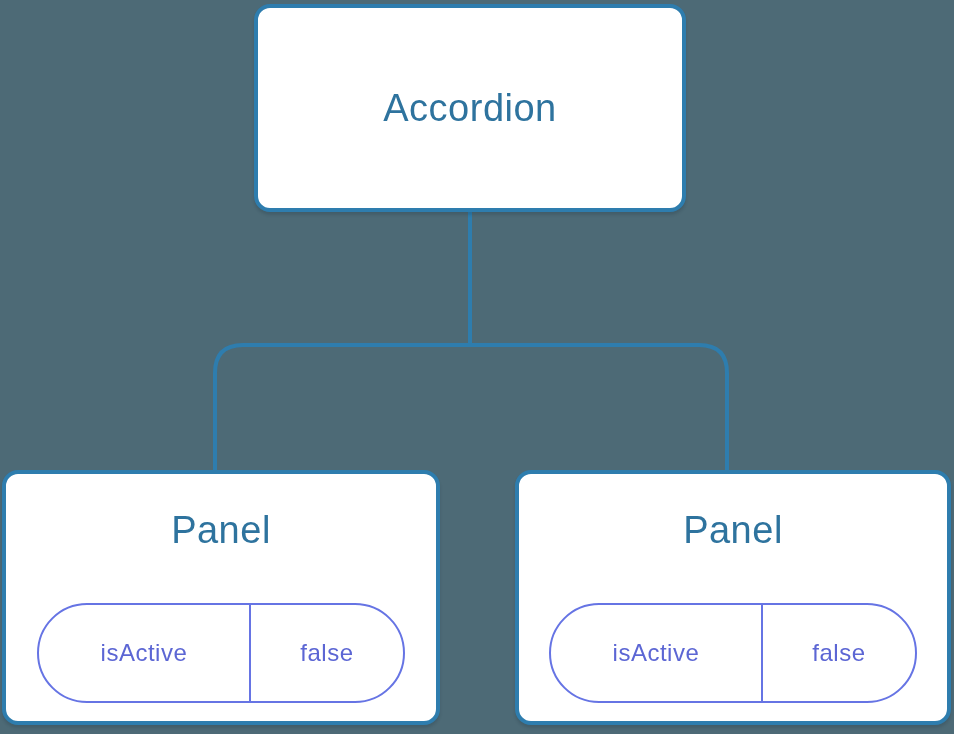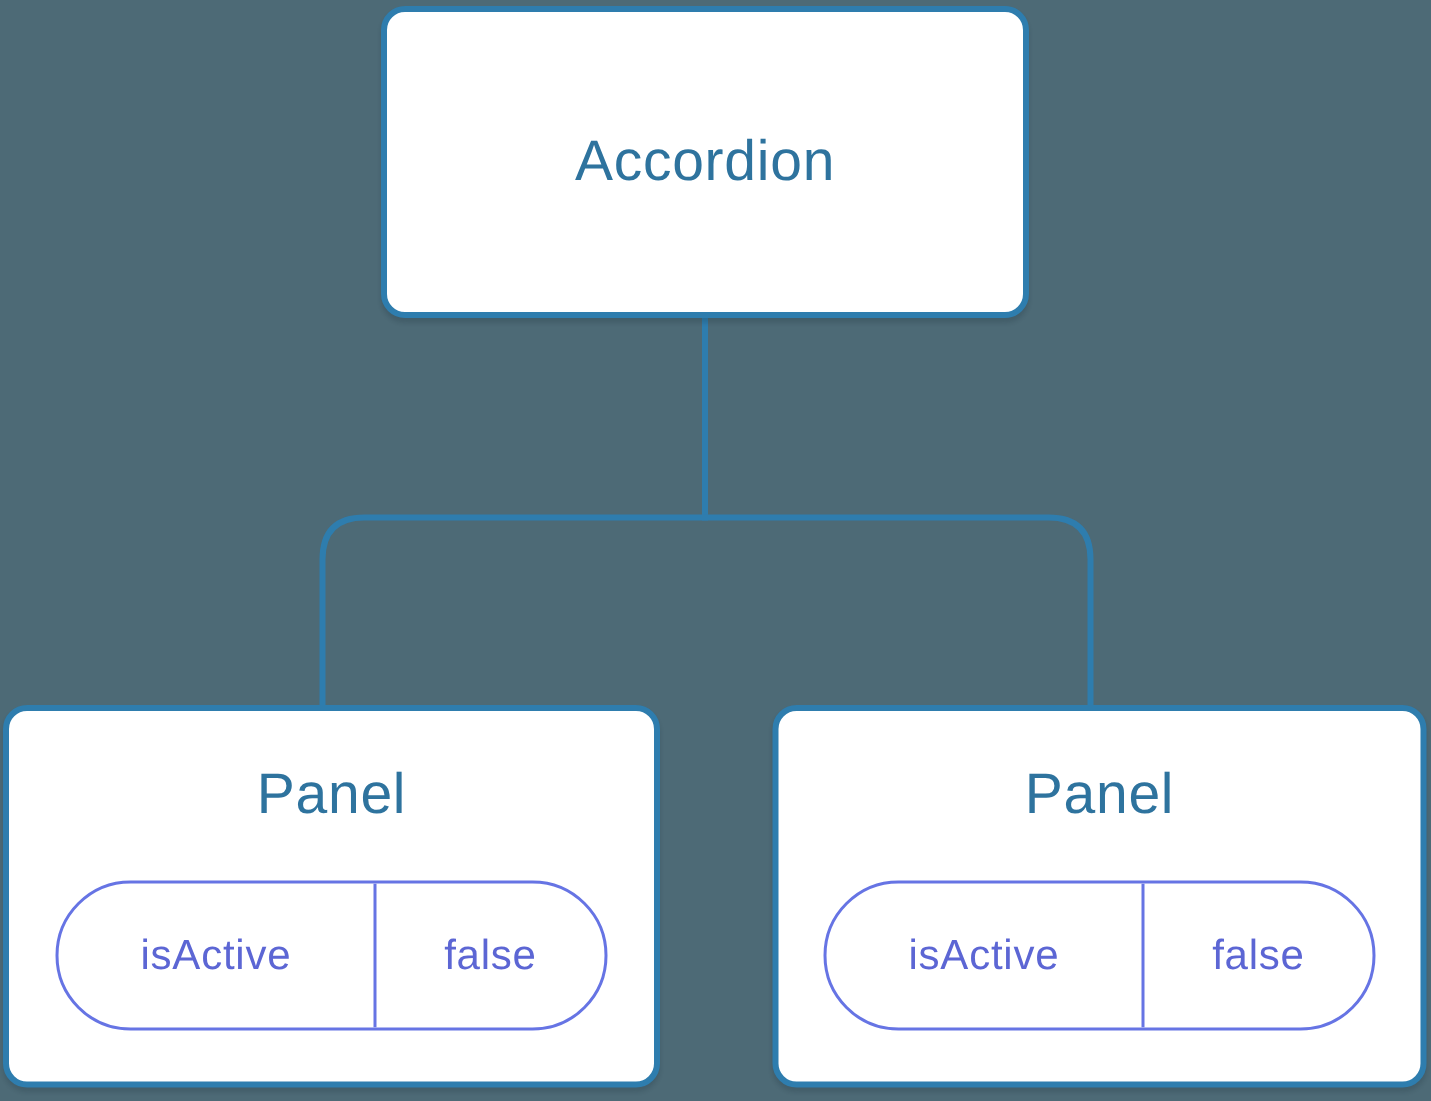--- a/index.html
+++ b/index.html
@@ -58,39 +58,40 @@
     justify-content: center;
     text-align: right;
   }
   .panel-node {
     top: 470px;
     height: 255px;
     display: flex;
     flex-direction: column;
     align-items: center;
     padding-top: 36px;
+    gap: 16px;
   }
   .panel-node.left  { left: 2px;   width: 438px; }
   .panel-node.right { left: 515px; width: 436px; }
   .state-pill {
     margin-top: 37px;
     width: 368px;
     height: 100px;
     border: 2px solid var(--state-border);
     border-radius: 60px;
     display: flex;
     align-items: stretch;
     overflow: hidden;
     background: var(--node-bg);
   }
   .state-key, .state-value {
     display: flex;
     align-items: center;
     justify-content: center;
-    font-size: 28px;
+    font-size: 24px;
     font-weight: 500;
     color: var(--state-text);
     letter-spacing: 0.5px;
     white-space: nowrap;
   }
   .state-key {
     width: 58.2%;
     border-right: 2px solid var(--state-border);
   }
   .state-value { flex: 1; }

